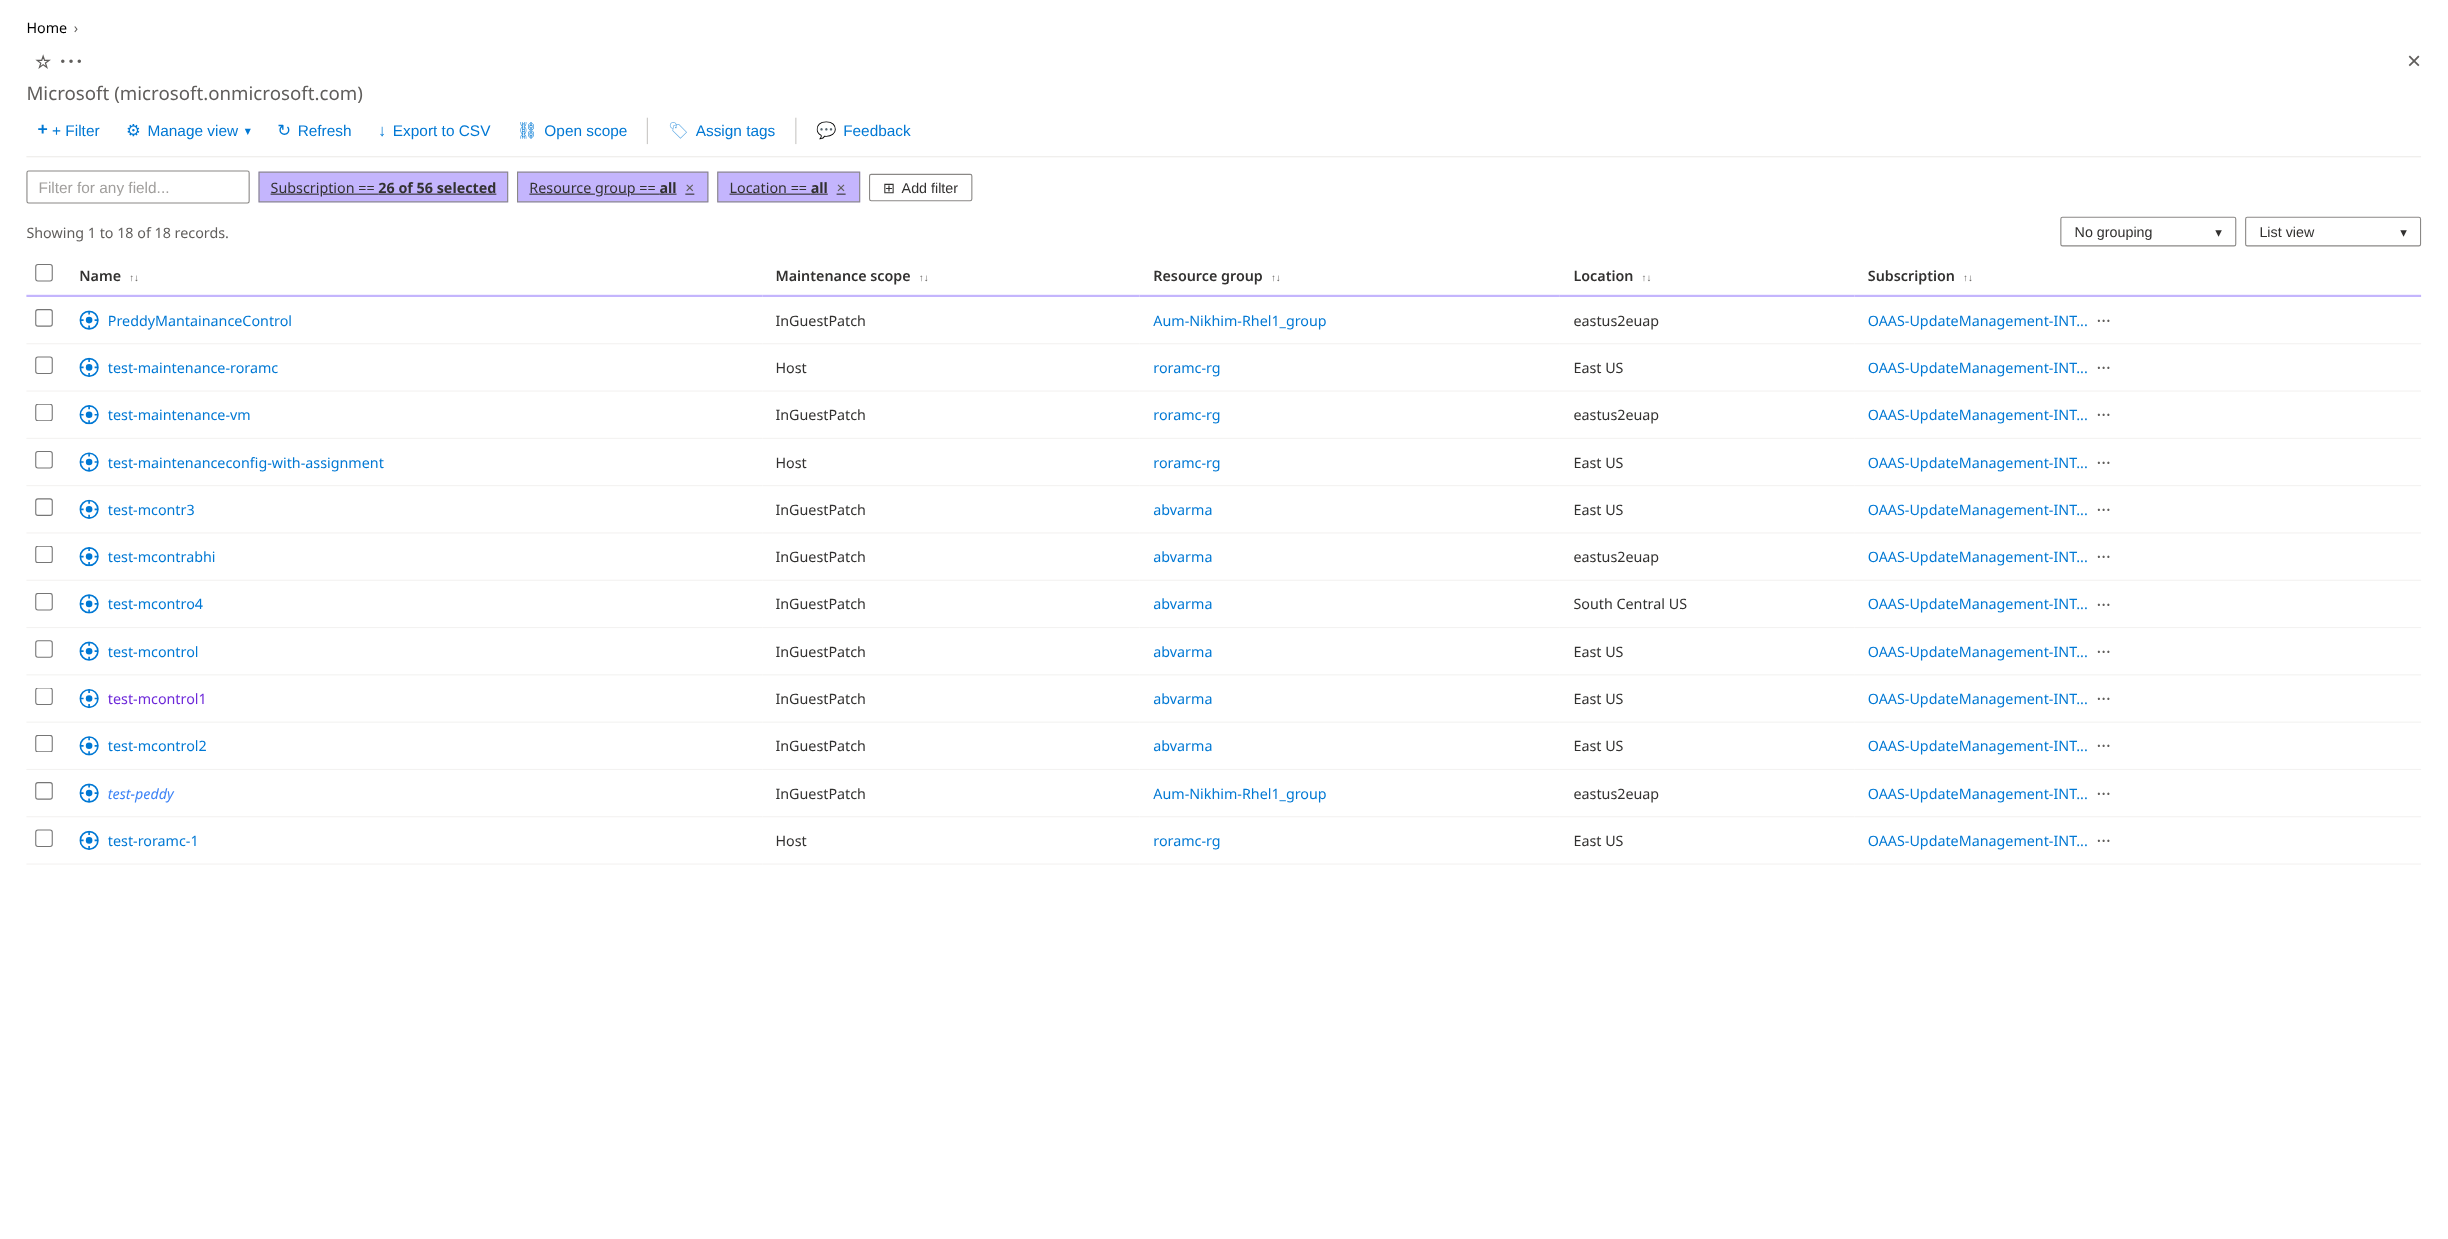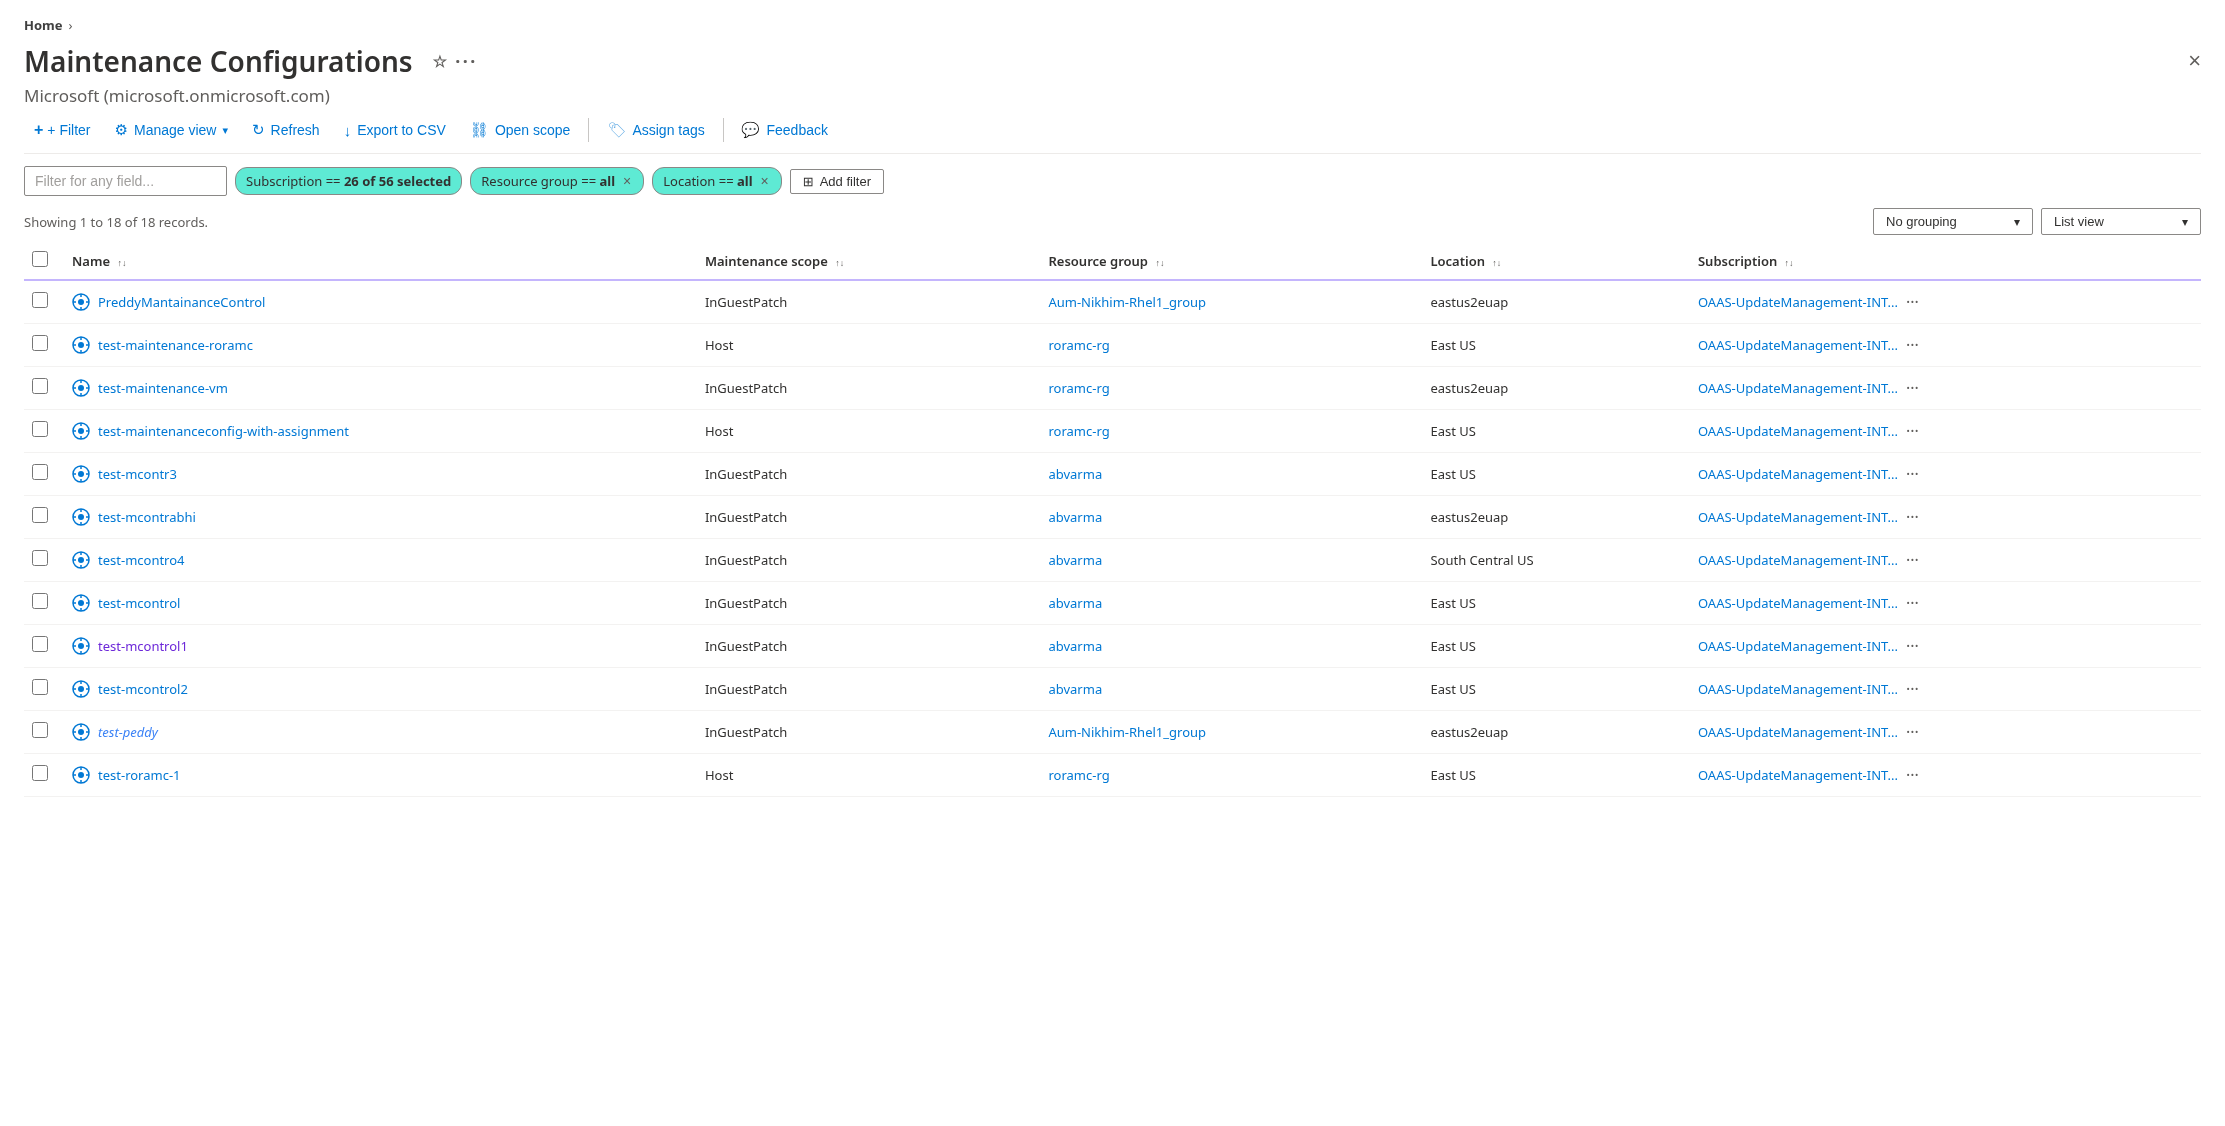--- a/index.html
+++ b/index.html
@@ -18,21 +18,21 @@
     
     .title-row { display: flex; align-items: center; }
     
     .toolbar { display: flex; align-items: center; gap: 4px; padding: 8px 0; border-bottom: 1px solid #edebe9; margin-bottom: 12px; flex-wrap: wrap; }
     .toolbar-btn { display: flex; align-items: center; gap: 6px; padding: 6px 10px; border: none; background: none; cursor: pointer; color: #0078d4; font-size: 14px; border-radius: 2px; white-space: nowrap; }
     .toolbar-divider { width: 1px; height: 24px; background: #c8c6c4; margin: 0 4px; }
     
     .filter-bar { display: flex; align-items: center; gap: 8px; margin-bottom: 12px; flex-wrap: wrap; }
     .filter-input { border: 1px solid #8a8886; padding: 6px 10px; font-size: 14px; min-width: 200px; border-radius: 2px; color: #323130; }
     .filter-input::placeholder { color: #a19f9d; }
-    .filter-tag { display: flex; align-items: center; gap: 6px; background: #5eead4; border: 1px solid #8a8886; padding: 4px 10px; border-radius: 12px; font-size: 13px; color: #323130; }
+    .filter-tag { display: flex; align-items: center; gap: 6px; background: #c4b5fd; border: 1px solid #8a8886; padding: 4px 10px; border-radius: 0; font-size: 13px; color: #323130; text-decoration: underline; }
     .filter-tag-x { cursor: pointer; color: #605e5c; background: none; border: none; font-size: 14px; padding: 0 2px; }
     .add-filter-btn { display: flex; align-items: center; gap: 6px; padding: 4px 12px; border: 1px solid #8a8886; border-radius: 2px; cursor: pointer; background: #fff; color: #323130; font-size: 13px; }
     
     .results-bar { display: flex; align-items: center; justify-content: space-between; margin-bottom: 8px; }
     .results-count { font-size: 13px; color: #605e5c; }
     .view-controls { display: flex; gap: 8px; }
     .view-dropdown { display: flex; align-items: center; gap: 6px; padding: 5px 12px; border: 1px solid #8a8886; border-radius: 2px; cursor: pointer; background: #fff; font-size: 13px; color: #323130; min-width: 160px; justify-content: space-between; }
     
     .table-container { width: 100%; }
     table { width: 100%; border-collapse: collapse; }
@@ -50,27 +50,26 @@
     input[type=checkbox] { width: 16px; height: 16px; cursor: pointer; }
     
     .chevron { font-size: 12px; }
   </style>
 </head>
 <body>
 
 <div class="page-container">
 
   <div class="breadcrumb">
-    <span style="cursor:pointer;color:#404040;font-weight:bold;">Home</span>
+    <span style="cursor:pointer;color:#000000;">Home</span>
     <span style="color:#605e5c;">›</span>
   </div>
 
   <div class="title-row">
     <h1 class="page-title">
-      <span>Maintenance Configurations</span>
       <div class="page-title-actions">
         <span class="pin-icon" title="Pin">☆</span>
         <span class="more-icon" title="More" style="font-size:20px;letter-spacing:2px;">···</span>
       </div>
     </h1>
     <button class="close-btn" style="font-size:22px;margin-left:auto;">×</button>
   </div>
   <div class="subtitle">Microsoft (microsoft.onmicrosoft.com)</div>
 
   <div class="toolbar">

